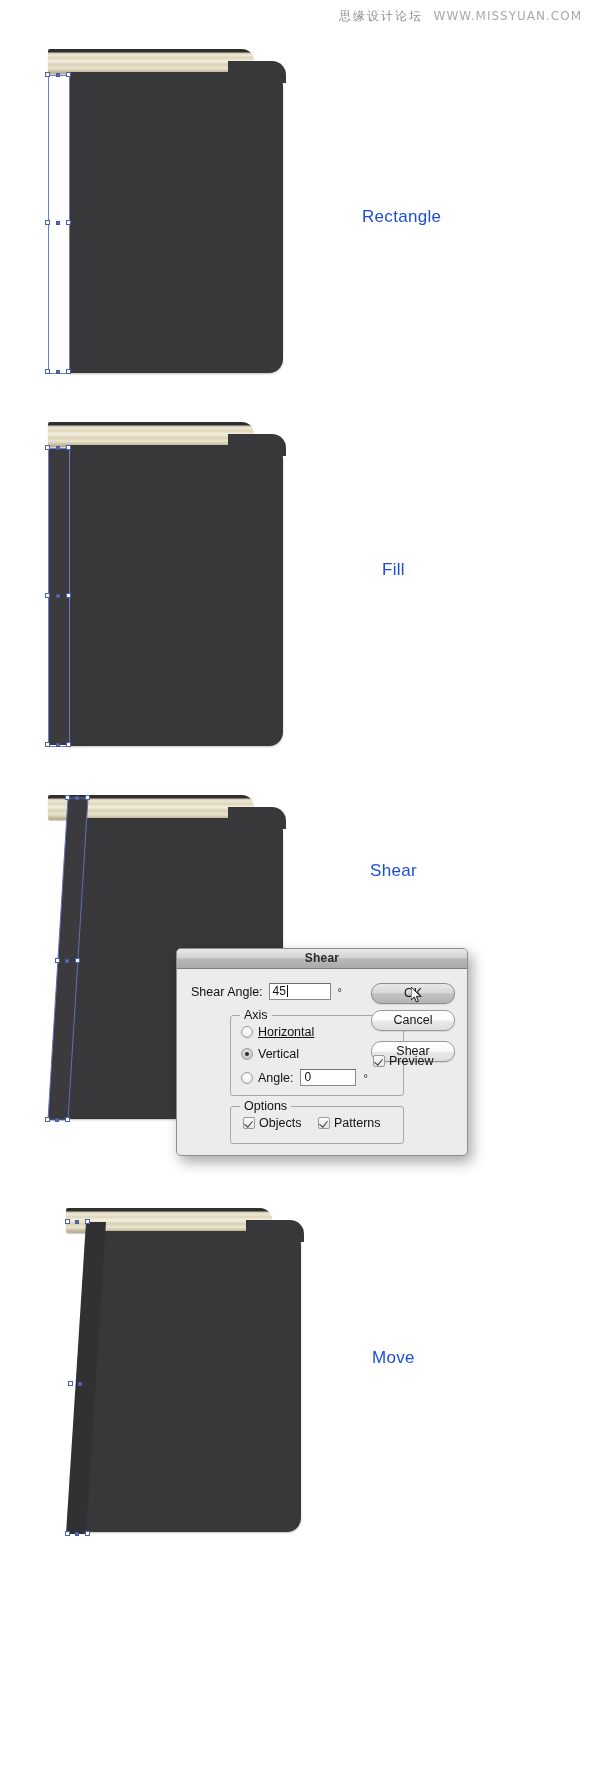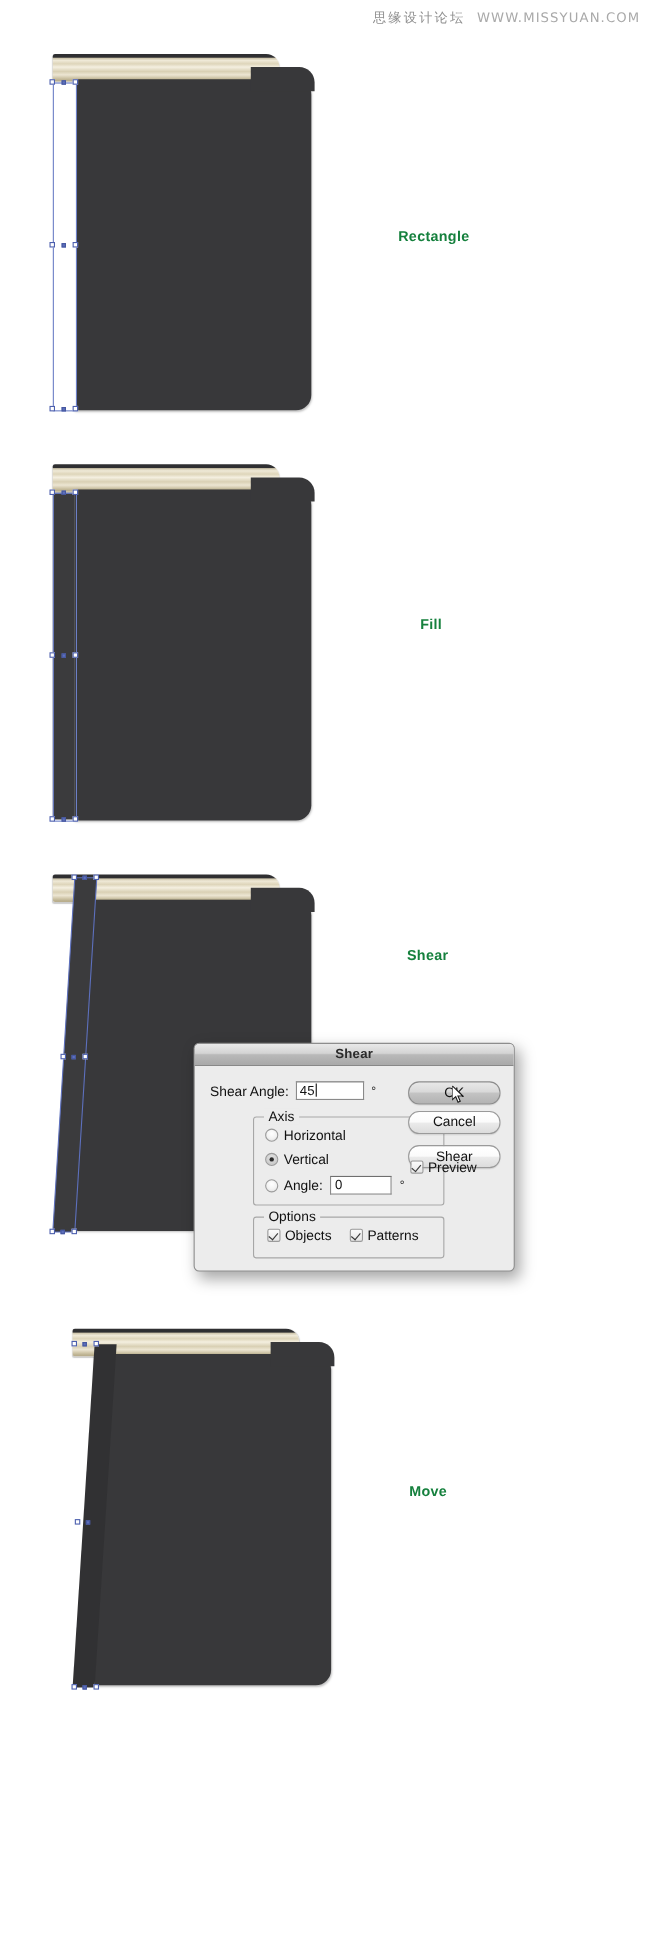--- a/index.html
+++ b/index.html
@@ -14,21 +14,21 @@
   .watermark{
     position:absolute; top:8px; right:18px;
     font-size:11px; letter-spacing:1px; color:#9a9a9a;
     white-space:nowrap; font-family:"DejaVu Sans", sans-serif;
   }
   .watermark .wm-cn{ letter-spacing:2px; font-size:12px; color:#8e8e8e; }
   .watermark .wm-url{ font-size:12px; color:#a9a9a9; margin-left:6px; }
 
   
   .step-label{
-    position:absolute; color:#15803d; font-weight:bold; font-size:13px;
+    position:absolute; color:#1d4ed8; font-weight:normal; font-size:17px;
     letter-spacing:.3px; white-space:nowrap;
   }
 
   
   .book{ position:absolute; }
 
   .book-cover{
     position:absolute; left:0; top:0;
     background:#38383a;
     border-radius:3px 14px 14px 3px;
@@ -245,21 +245,21 @@
 
     <div class="field-row" style="top:14px;">
       <span class="field-label">Shear Angle:</span>
       <span class="text-input"><span>45</span><span class="caret"></span></span>
       <span class="deg">°</span>
     </div>
 
     <div class="group-box" style="left:14px; top:46px; width:172px; height:79px;">
       <span class="group-title">Axis</span>
 
-      <div class="opt-row" style="left:10px; top:9px;">
+      <div class="opt-row" style="left:10px; top:9px;text-decoration:underline;">
         <span class="radio"></span>
         <span class="opt-label">Horizontal</span>
       </div>
 
       <div class="opt-row" style="left:10px; top:31px;">
         <span class="radio checked"></span>
         <span class="opt-label">Vertical</span>
       </div>
 
       <div class="opt-row" style="left:10px; top:53px;">

